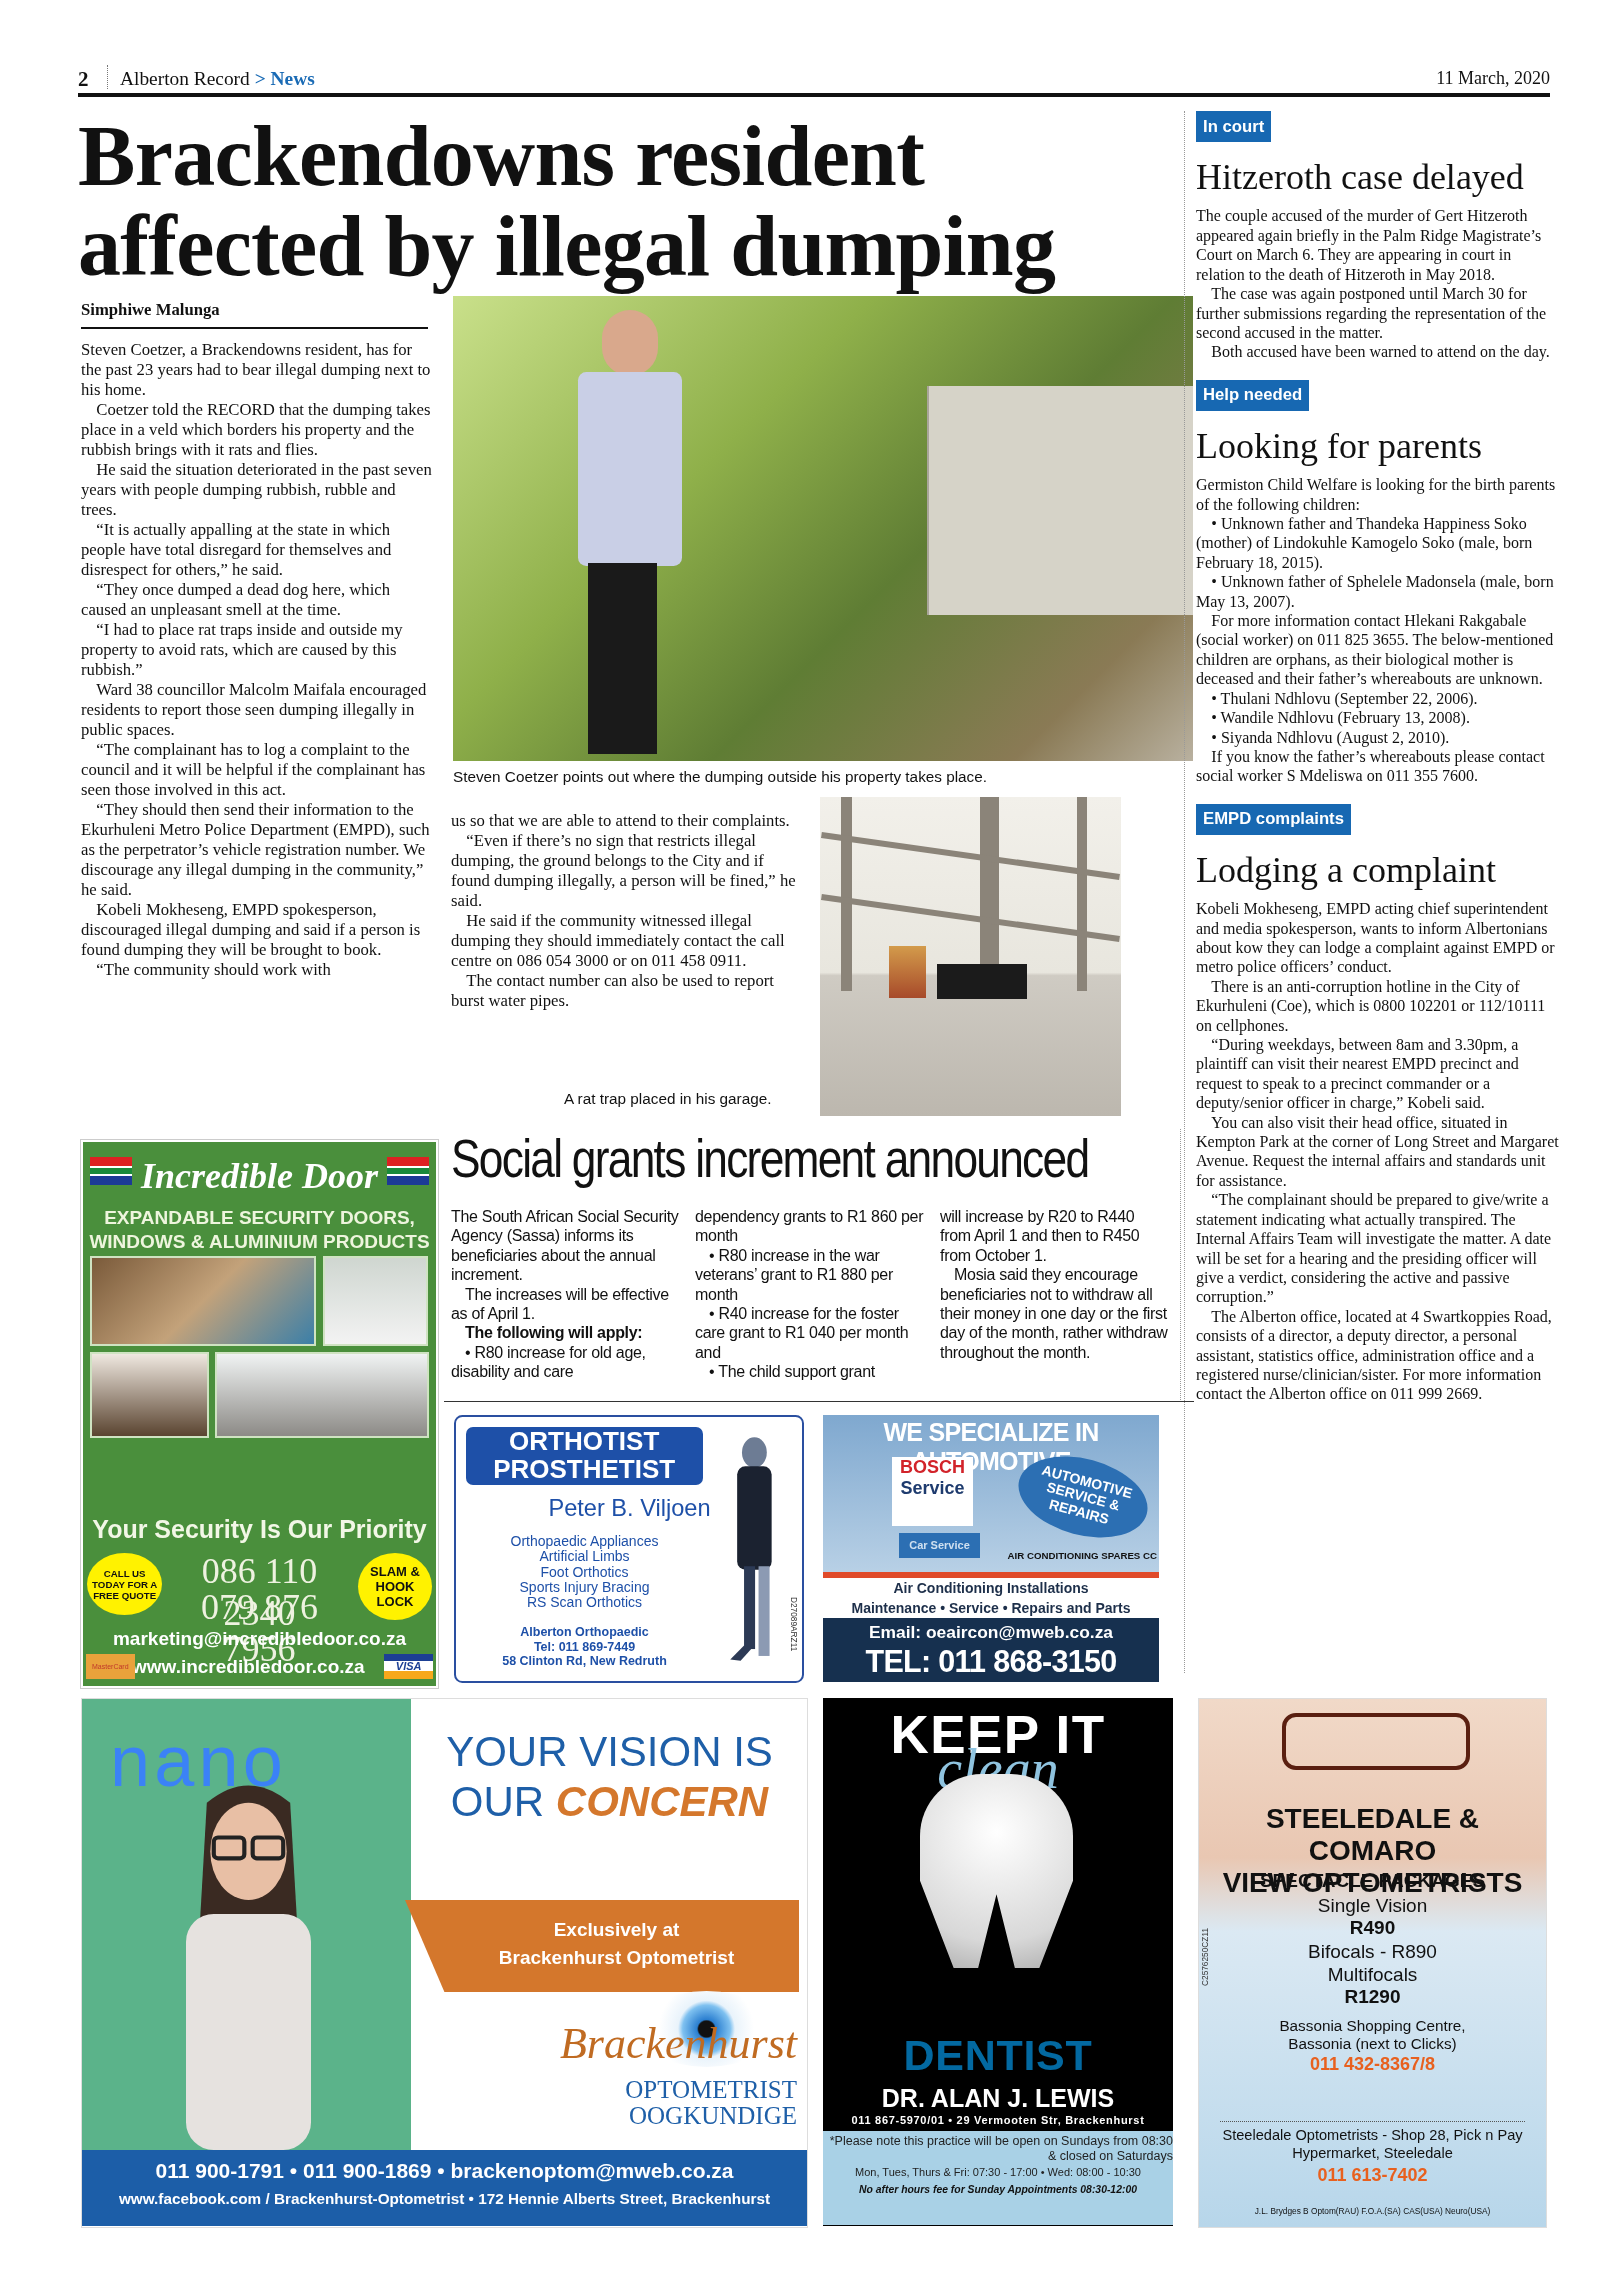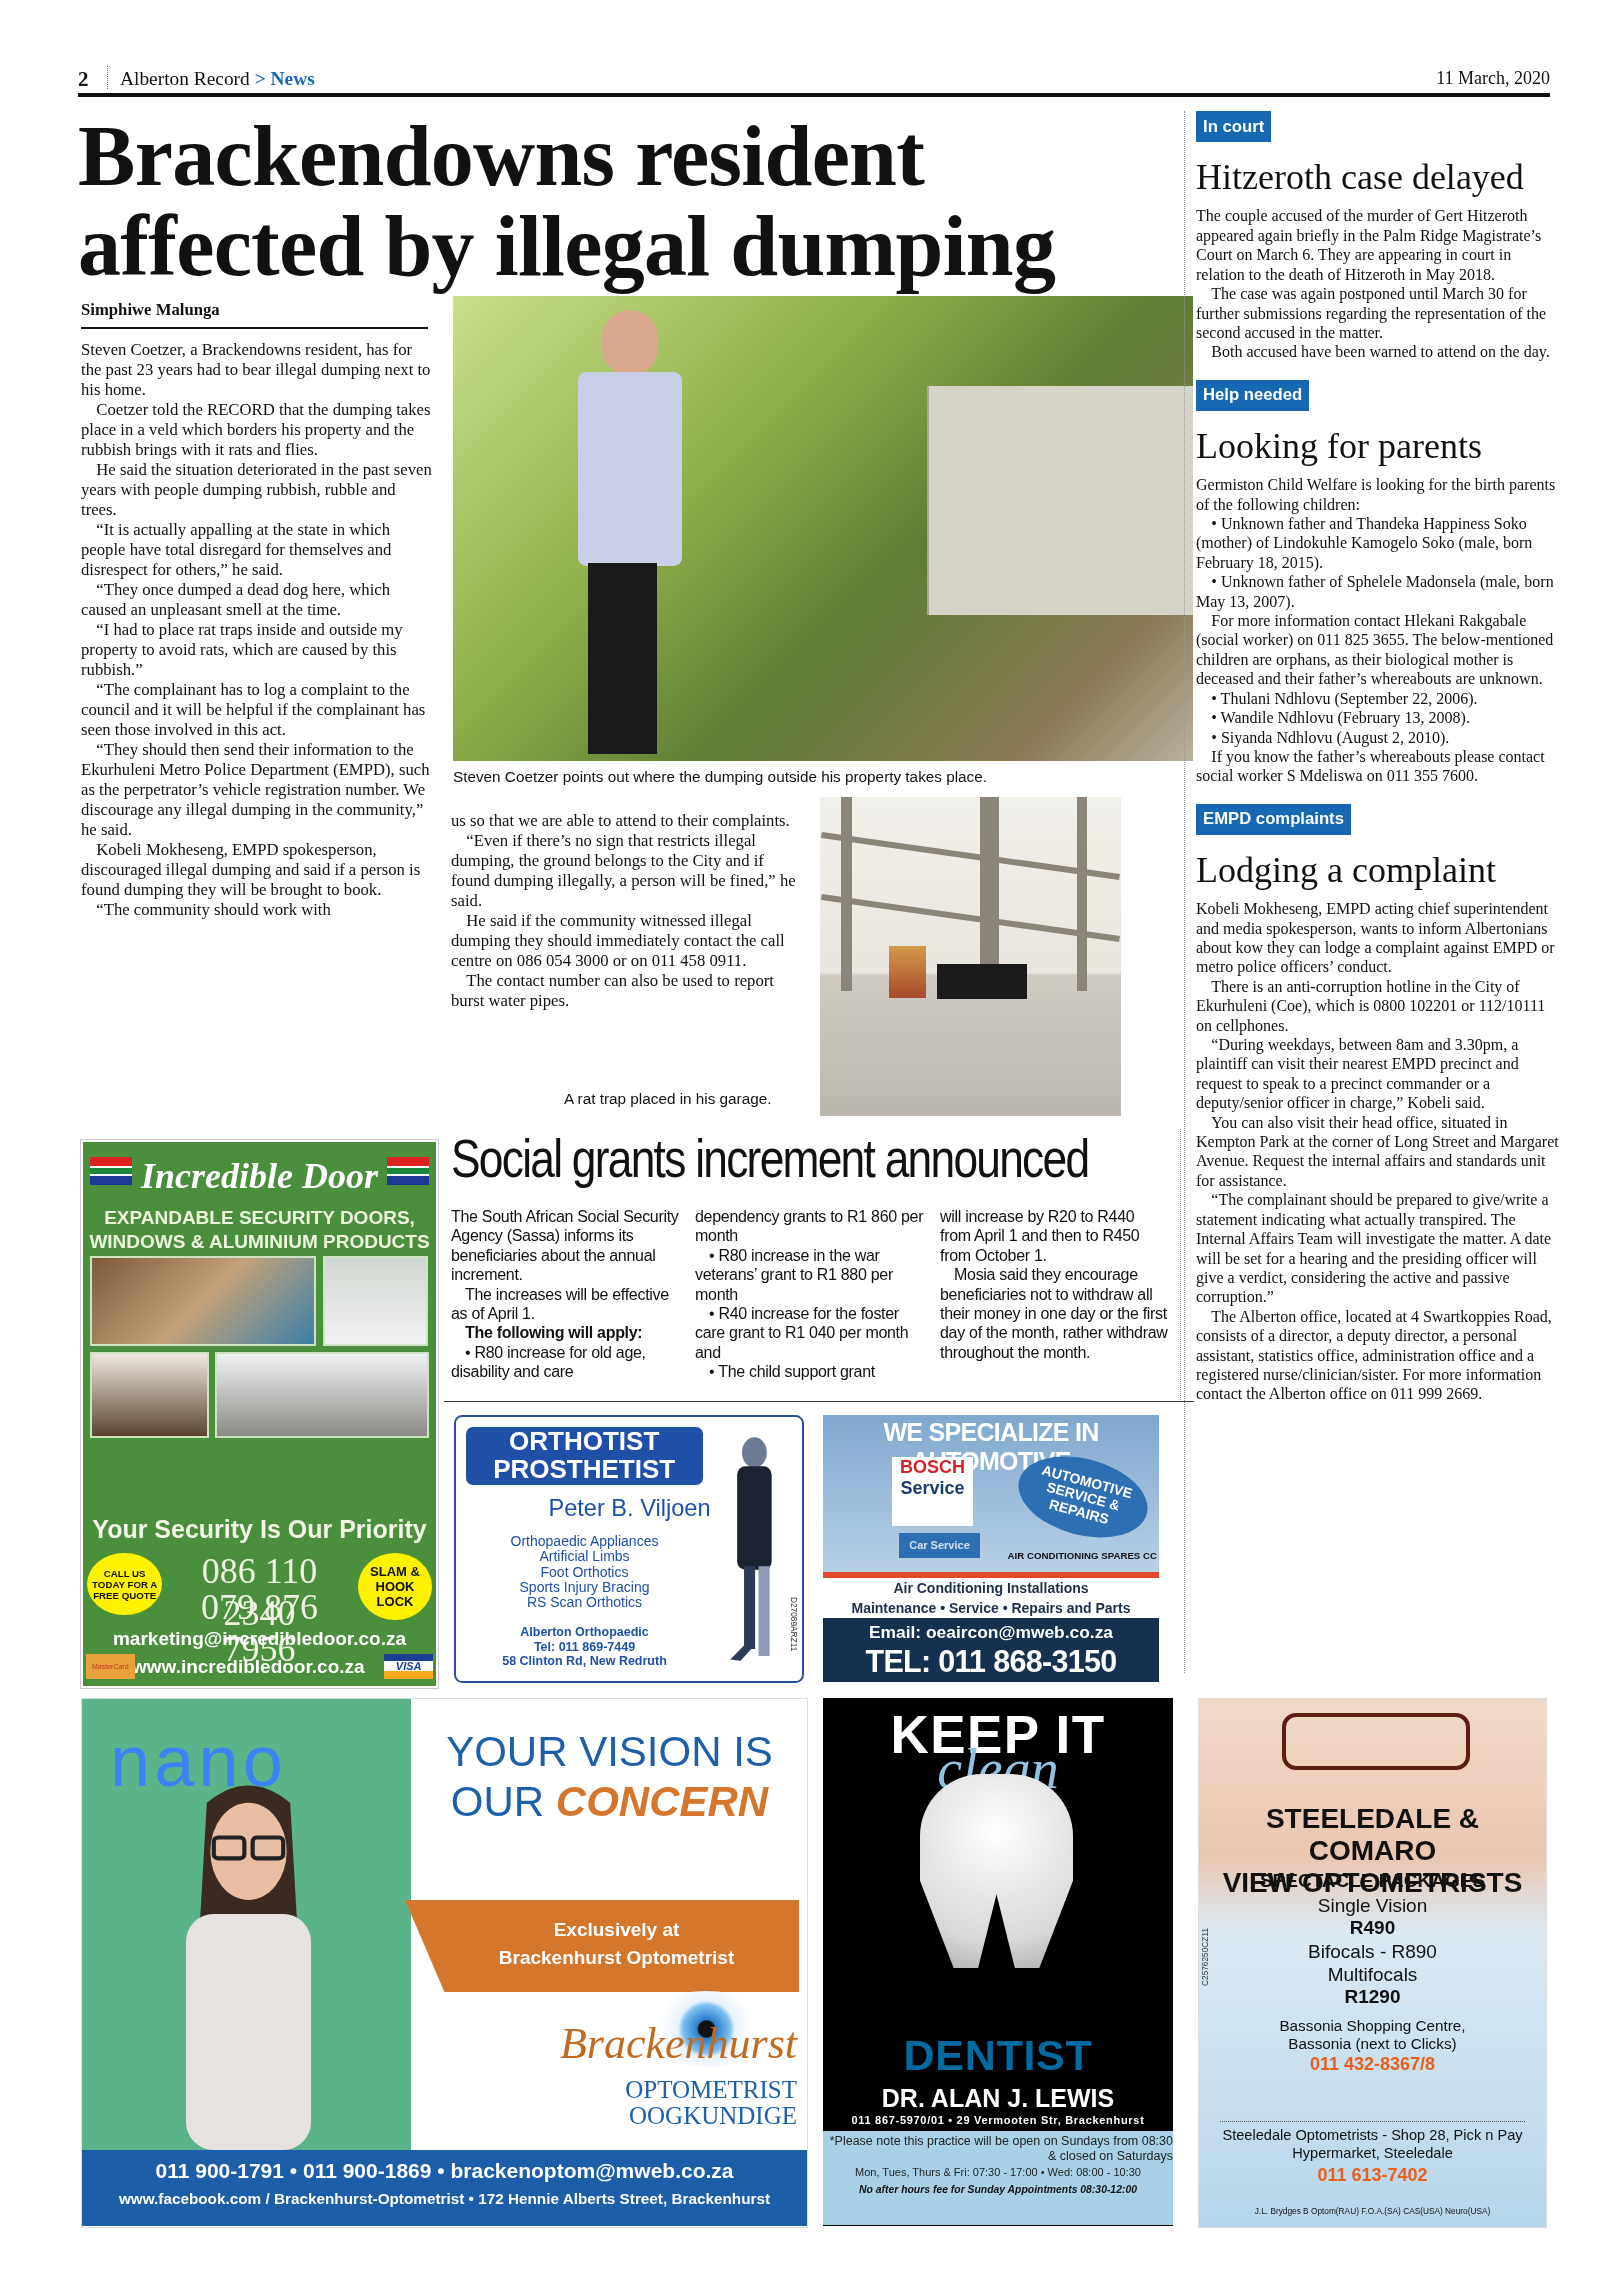--- a/index.html
+++ b/index.html
@@ -143,20 +143,21 @@
 <h1 class="abs headline" style="margin:0">Brackendowns resident affected by illegal dumping</h1>
 <div class="abs byline">Simphiwe Malunga</div>
 
 <div class="abs body col1">
   <p class="first">Steven Coetzer, a Brackendowns resident, has for the past 23 years had to bear illegal dumping next to his home.</p>
   <p>Coetzer told the RECORD that the dumping takes place in a veld which borders his property and the rubbish brings with it rats and flies.</p>
   <p>He said the situation deteriorated in the past seven years with people dumping rubbish, rubble and trees.</p>
   <p>“It is actually appalling at the state in which people have total disregard for themselves and disrespect for others,” he said.</p>
   <p>“They once dumped a dead dog here, which caused an unpleasant smell at the time.</p>
   <p>“I had to place rat traps inside and outside my property to avoid rats, which are caused by this rubbish.”</p>
+  <p>Ward 38 councillor Malcolm Maifala encouraged residents to report those seen dumping illegally in public spaces.</p>
   <p>“The complainant has to log a complaint to the council and it will be helpful if the complainant has seen those involved in this act.</p>
   <p>“They should then send their information to the Ekurhuleni Metro Police Department (EMPD), such as the perpetrator’s vehicle registration number. We discourage any illegal dumping in the community,” he said.</p>
   <p>Kobeli Mokheseng, EMPD spokesperson, discouraged illegal dumping and said if a person is found dumping they will be brought to book.</p>
   <p>“The community should work with</p>
 </div>
 
 <div class="abs photo1">
   <div class="wall"></div>
   <div class="man">
     <div class="head"></div>

